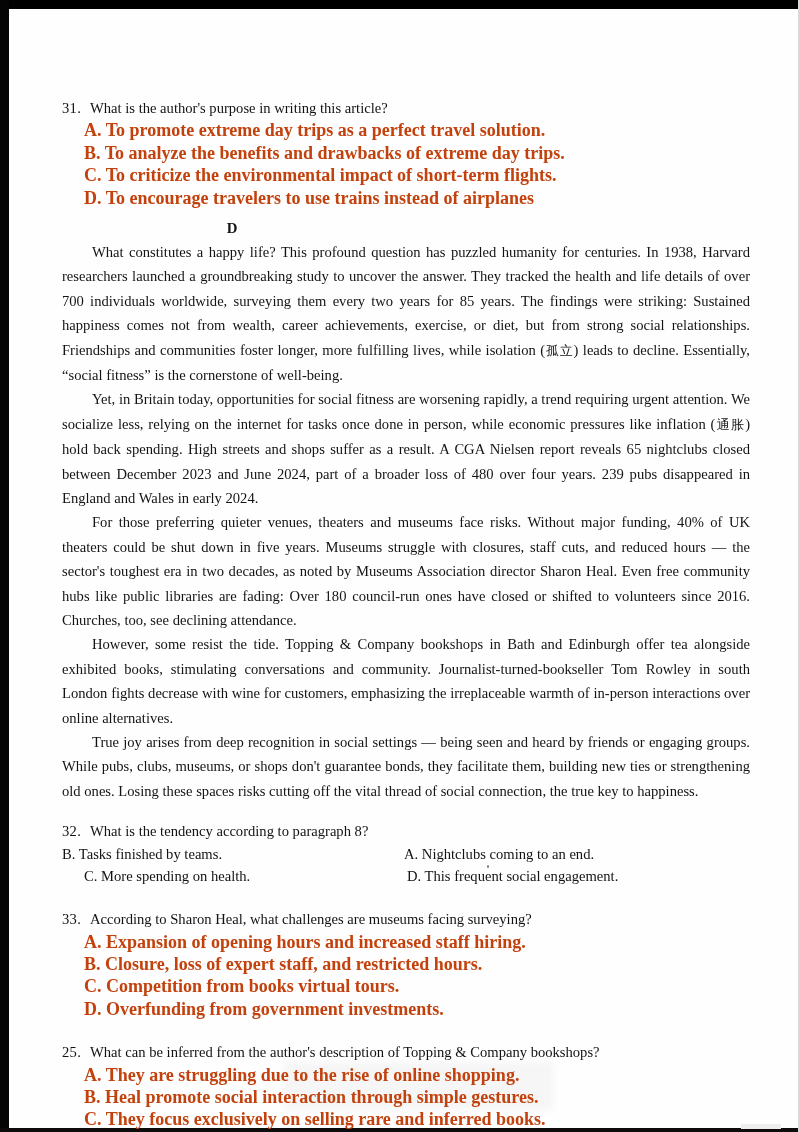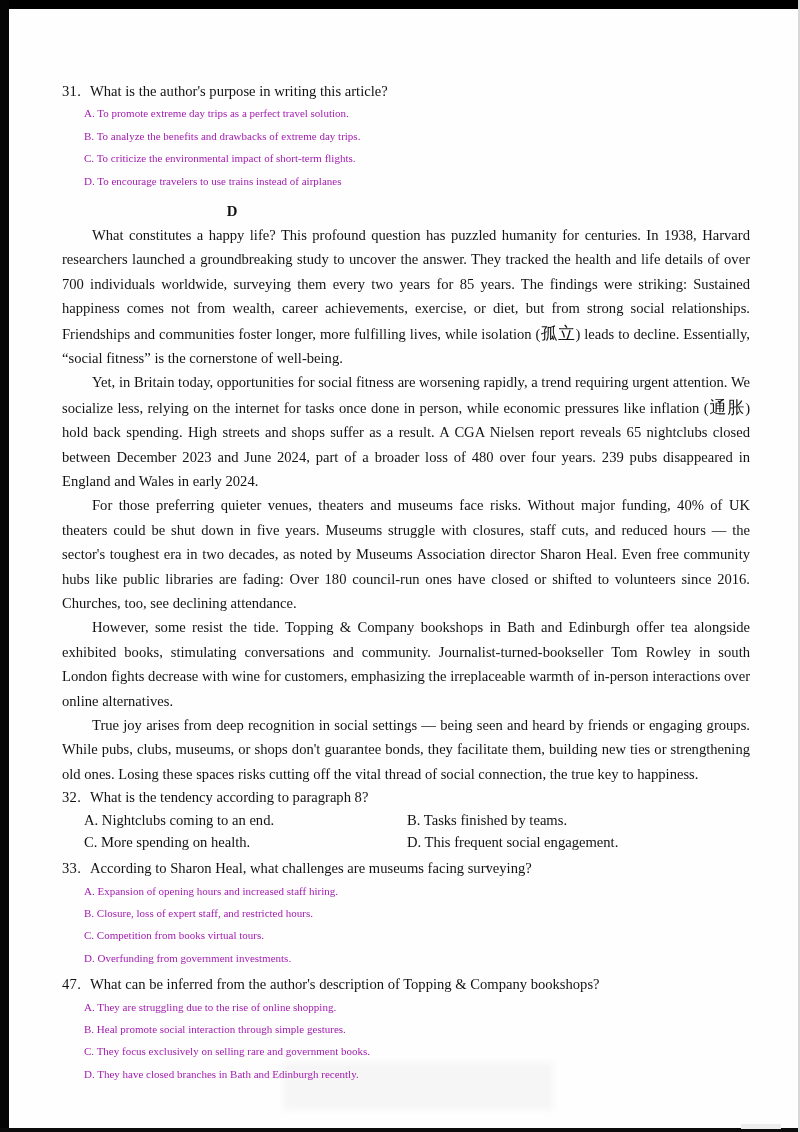--- a/index.html
+++ b/index.html
@@ -67,44 +67,45 @@
 
   
   #content {
     position: absolute;
     left: 62px;
     top: 80px;
     width: 688px;
   }
 
   
-  .question-block { margin: 0 0 0 0; }
+  .question-block { margin: 17px 0 0 0; }
   .q-stem {
     display: block;
     font-size: 14.6px;
     line-height: 22.3px;
     color: #121212;
     white-space: nowrap;
   }
   .q-num {
     display: inline-block;
     width: 28px;
     letter-spacing: 0.3px;
   }
   .opt-list {
     margin: 0;
     padding: 0;
     list-style: none;
   }
   .opt {
-    font-size: 11px;
+    font-size: 18px;
     line-height: 22.4px;
-    color: #a21caf;
+    color: #c2410c;
     padding-left: 22px;
     white-space: nowrap;
+    font-weight: bold;
   }
   .opt-two-col {
     display: flex;
   }
   .opt-two-col .opt-cell {
     font-size: 14.6px;
     line-height: 22.4px;
     color: #121212;
     white-space: nowrap;
   }
@@ -125,21 +126,21 @@
   .para {
     text-align: justify;
     text-justify: inter-word;
     font-size: 14.6px;
     line-height: 24.4px;
     color: #131313;
     text-indent: 30px;
     margin: 0;
     hyphens: none;
   }
-  .cn { font-family: "DejaVu Sans", sans-serif; font-size: 17px; }
+  .cn { font-family: "DejaVu Sans", sans-serif; font-size: 13px; }
 
   .spacer-sm { height: 4px; }
 </style>
 </head>
 <body>
 
 <div id="scan-page">
 
   <div class="scan-edge-top"></div>
   <div class="scan-edge-left"></div>
@@ -173,22 +174,22 @@
 
     <p class="para">However, some resist the tide. Topping &amp; Company bookshops in Bath and Edinburgh offer tea alongside exhibited books, stimulating conversations and community. Journalist-turned-bookseller Tom Rowley in south London fights decrease with wine for customers, emphasizing the irreplaceable warmth of in-person interactions over online alternatives.</p>
 
     <p class="para">True joy arises from deep recognition in social settings — being seen and heard by friends or engaging groups. While pubs, clubs, museums, or shops don't guarantee bonds, they facilitate them, building new ties or strengthening old ones. Losing these spaces risks cutting off the vital thread of social connection, the true key to happiness.</p>
 
     <div class="question-block">
       <div class="q-stem">
         <span class="q-num">32.</span><span>What is the tendency according to paragraph 8?</span>
       </div>
       <div class="opt-two-col">
+        <div class="opt-cell right">B. Tasks finished by teams.</div>
         <div class="opt-cell left">A. Nightclubs coming to an end.</div>
-        <div class="opt-cell right">B. Tasks finished by teams.</div>
       </div>
       <div class="opt-two-col">
         <div class="opt-cell left">C. More spending on health.</div>
         <div class="opt-cell right">D. This frequent social engagement.</div>
       </div>
     </div>
 
     <div class="spacer-sm"></div>
 
     <div class="question-block">
@@ -200,24 +201,24 @@
         <li class="opt">B. Closure, loss of expert staff, and restricted hours.</li>
         <li class="opt">C. Competition from books virtual tours.</li>
         <li class="opt">D. Overfunding from government investments.</li>
       </ul>
     </div>
 
     <div class="spacer-sm"></div>
 
     <div class="question-block">
       <div class="q-stem">
-        <span class="q-num">47.</span><span>What can be inferred from the author's description of Topping &amp; Company bookshops?</span>
+        <span class="q-num">25.</span><span>What can be inferred from the author's description of Topping &amp; Company bookshops?</span>
       </div>
       <ul class="opt-list">
         <li class="opt">A. They are struggling due to the rise of online shopping.</li>
         <li class="opt">B. Heal promote social interaction through simple gestures.</li>
-        <li class="opt">C. They focus exclusively on selling rare and government books.</li>
+        <li class="opt">C. They focus exclusively on selling rare and inferred books.</li>
         <li class="opt">D. They have closed branches in Bath and Edinburgh recently.</li>
       </ul>
     </div>
 
   </div>
 </div>
 
 </body></html>

